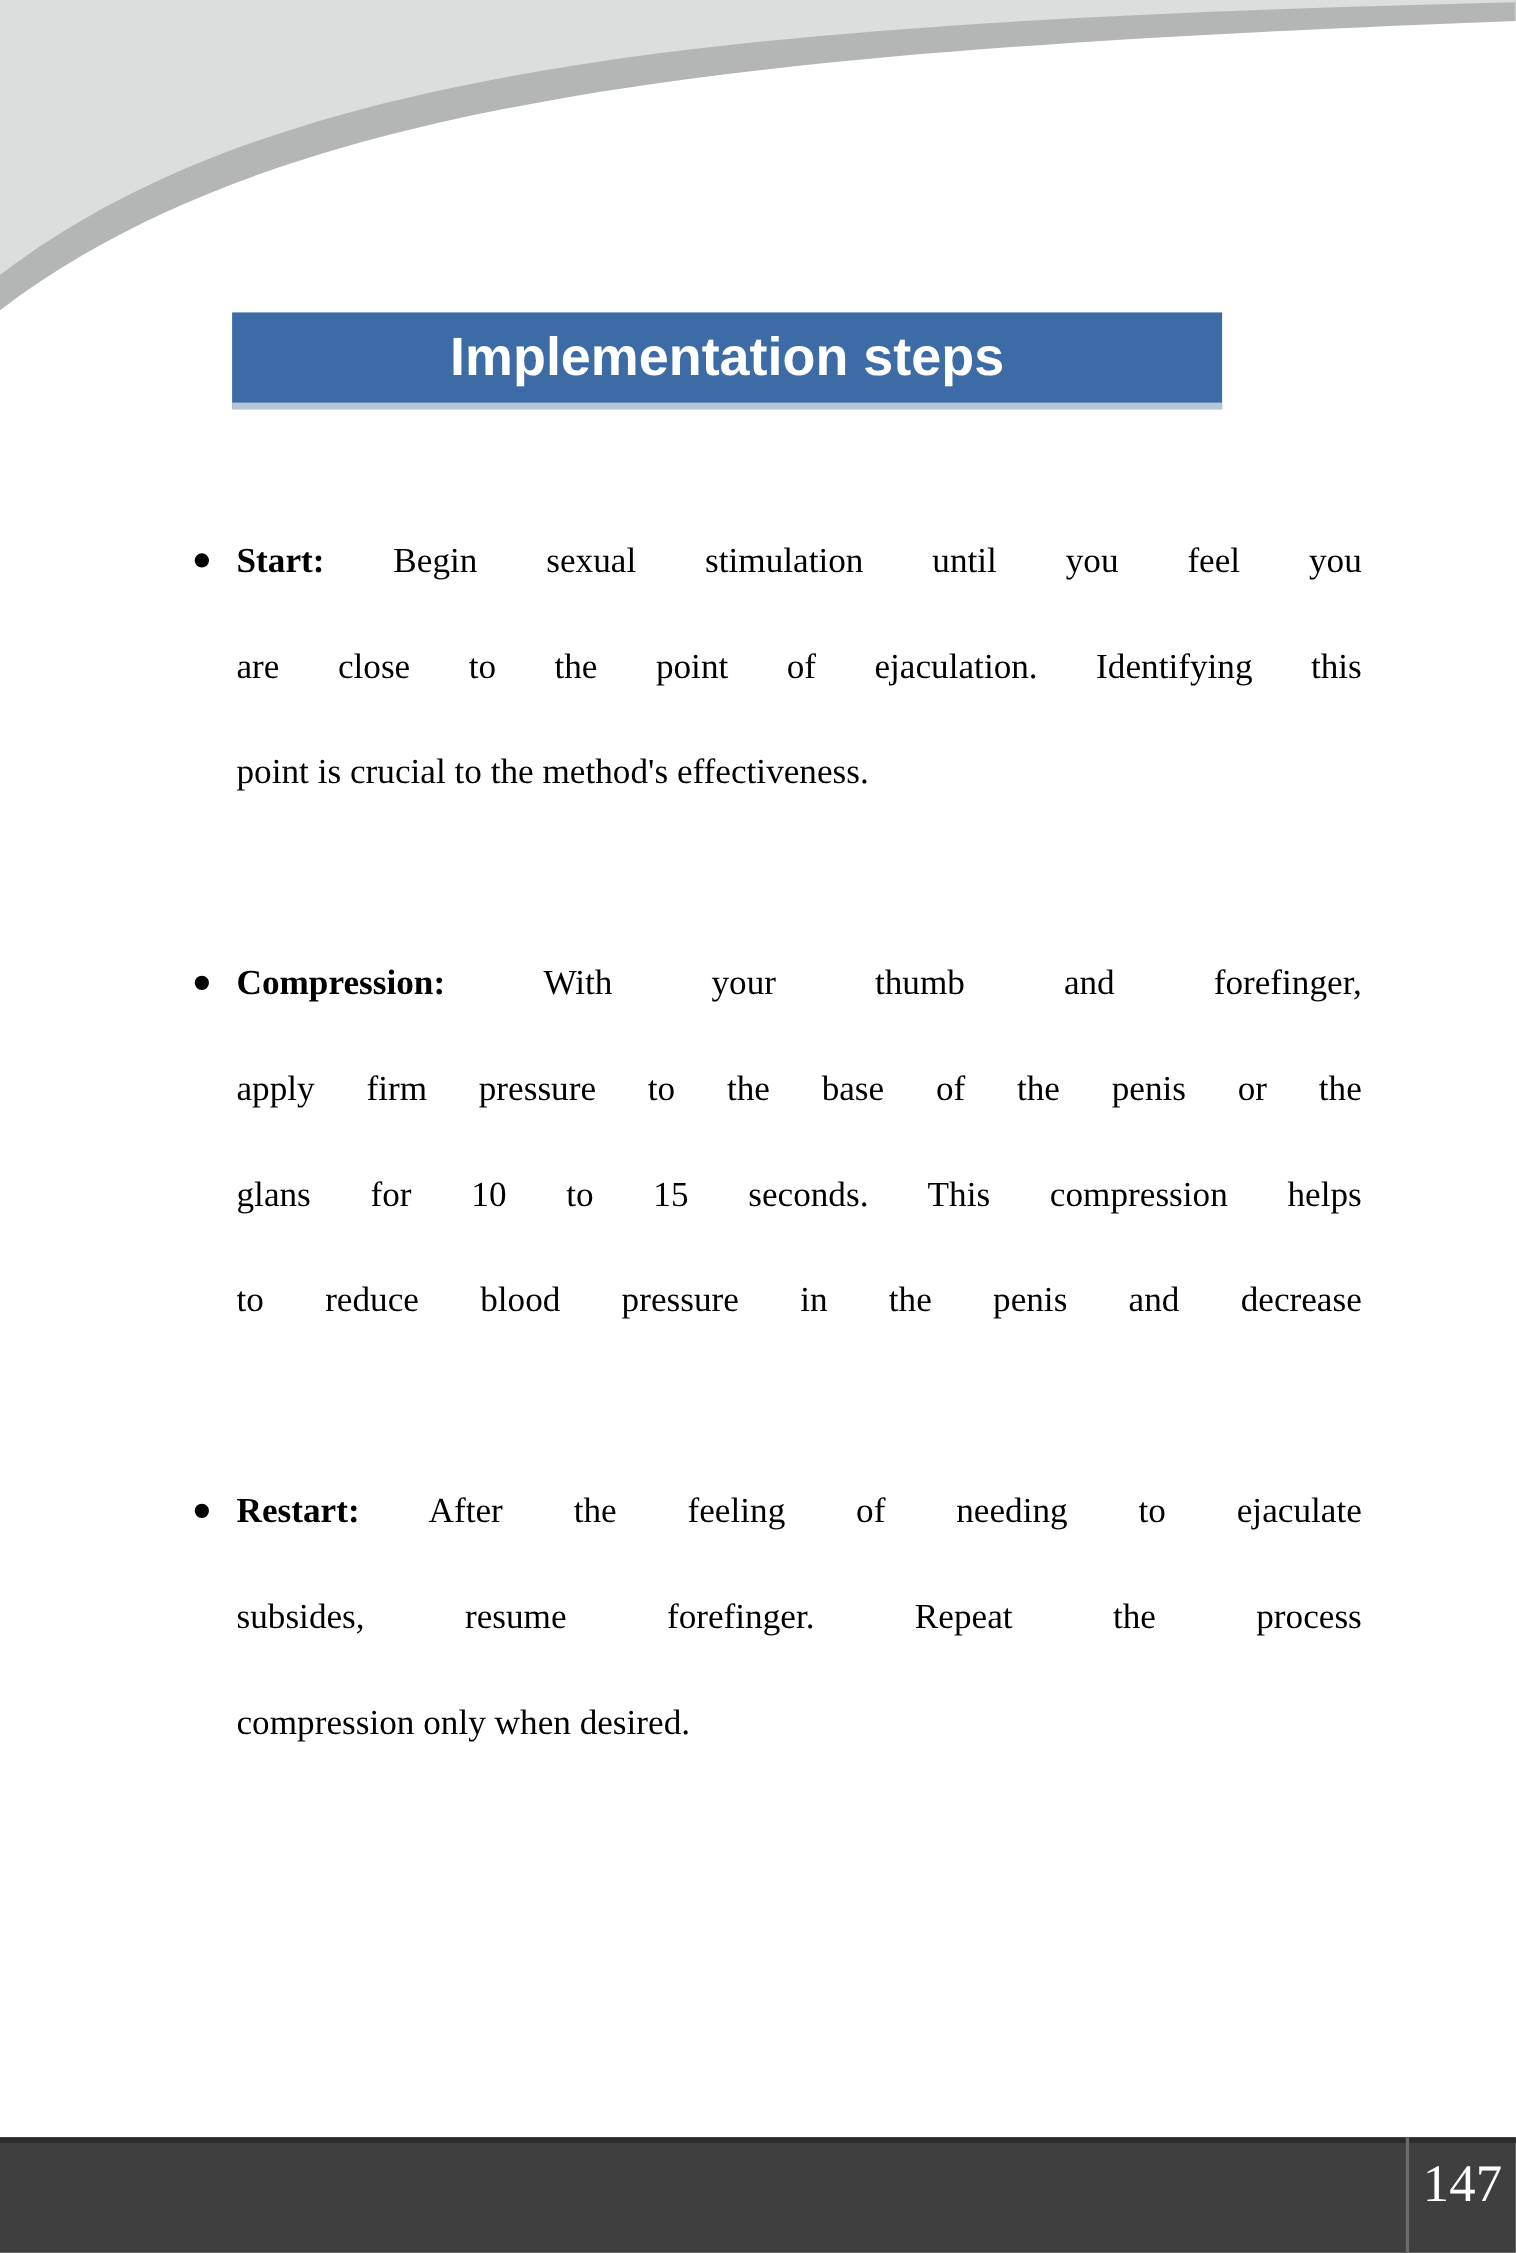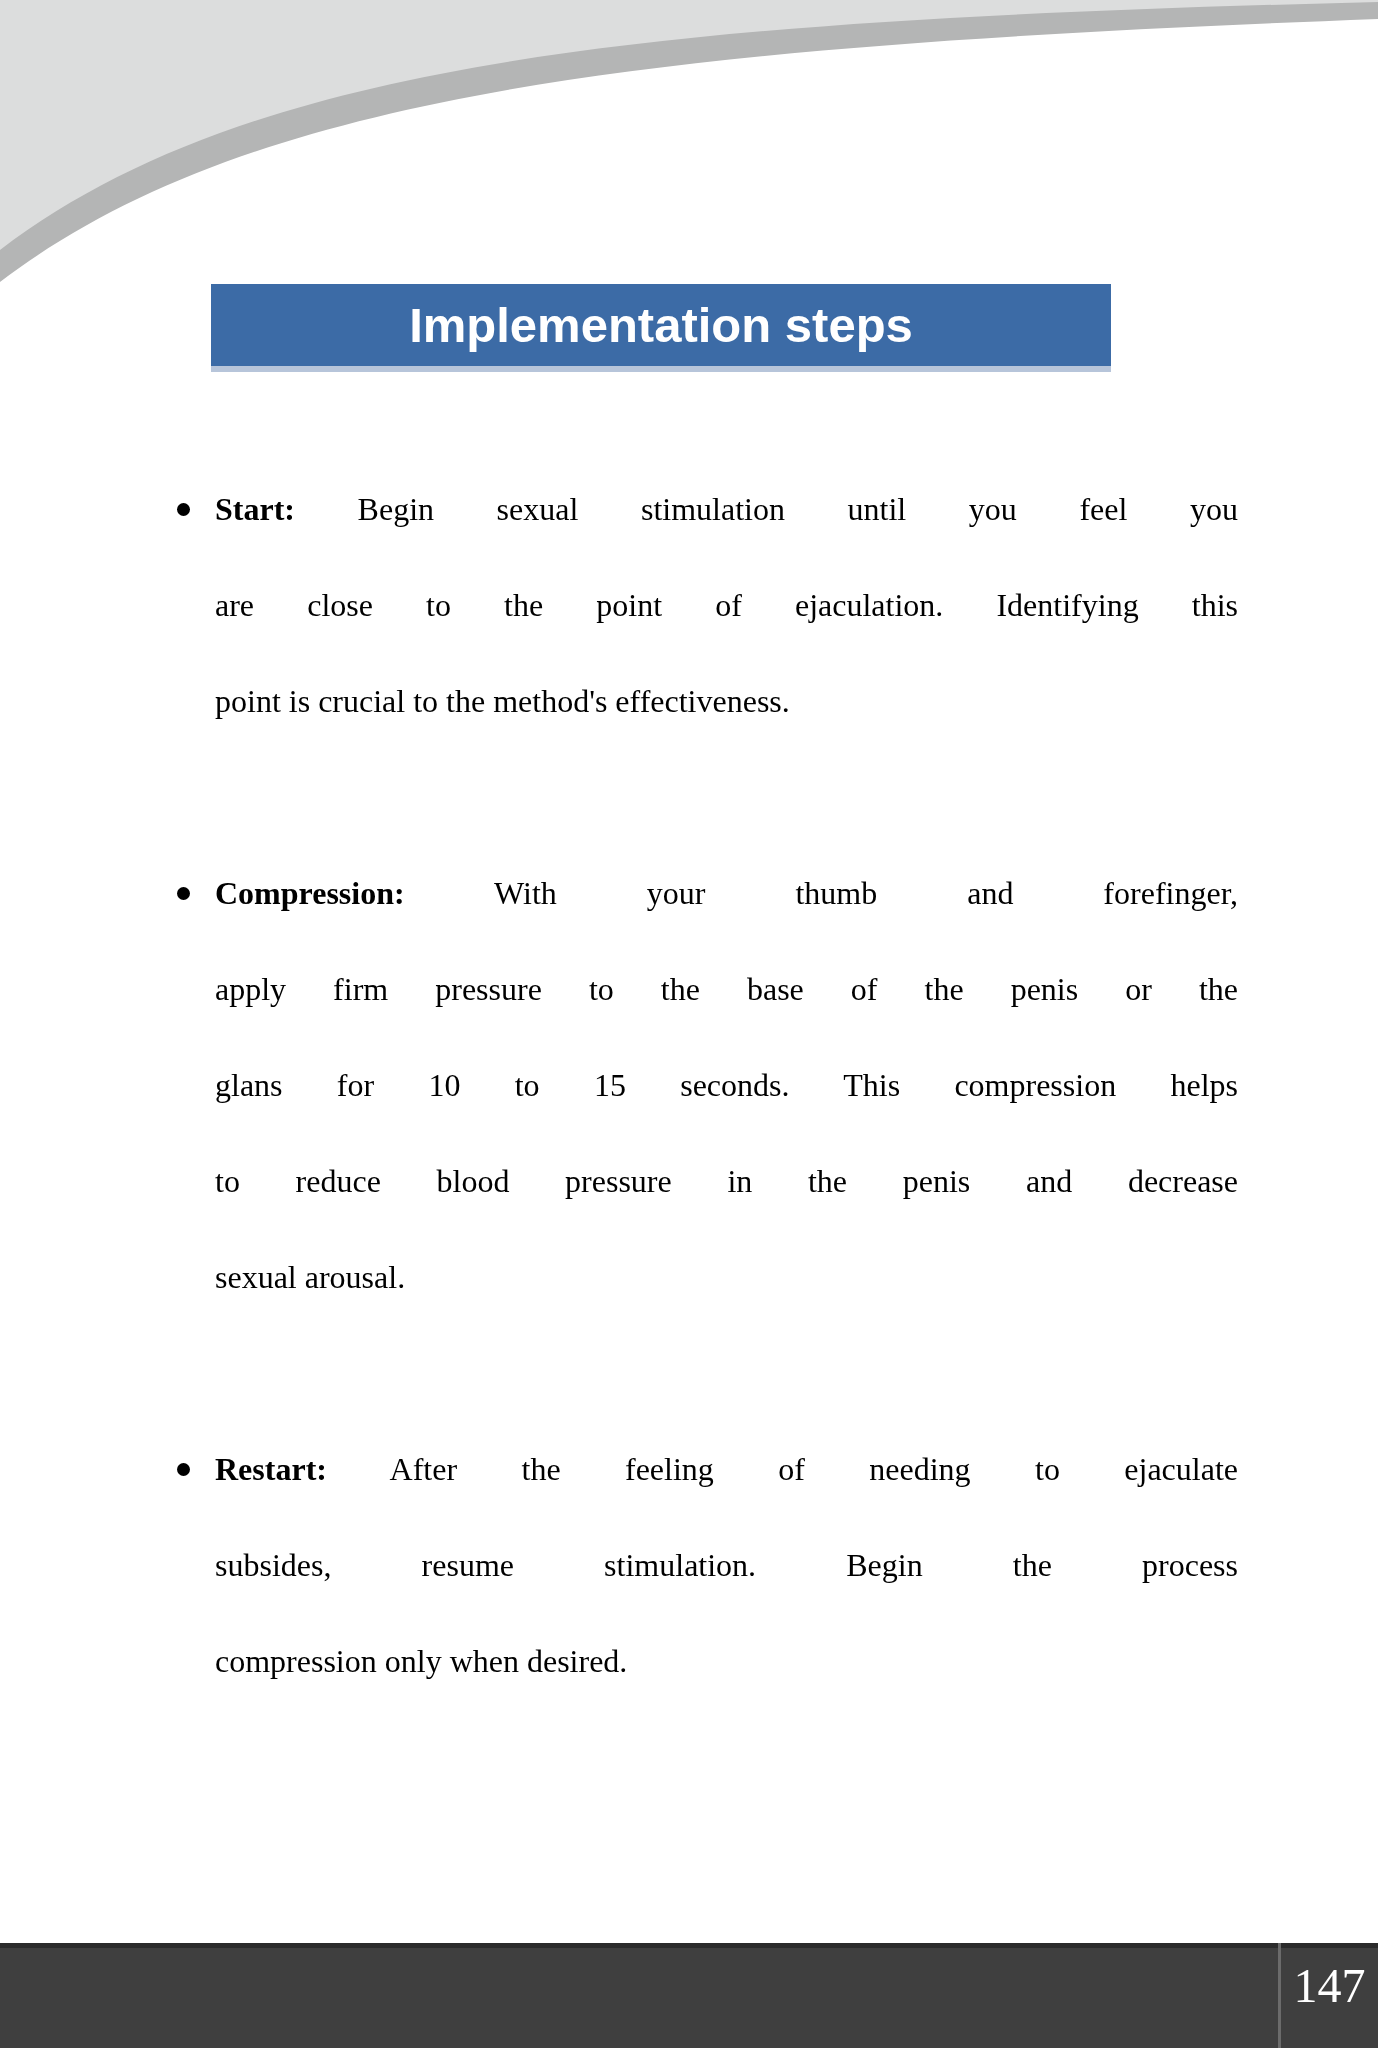--- a/index.html
+++ b/index.html
@@ -112,27 +112,26 @@
     <div class="line line-justify">are close to the point of ejaculation. Identifying this</div>
     <div class="line line-last">point is crucial to the method's effectiveness.</div>
   </li>
 
   <li class="bullet-item">
     <span class="bullet-dot"></span>
     <div class="line line-justify"><b class="lead">Compression:</b> <span>With your thumb and forefinger,</span></div>
     <div class="line line-justify">apply firm pressure to the base of the penis or the</div>
     <div class="line line-justify">glans for 10 to 15 seconds. This compression helps</div>
     <div class="line line-justify">to reduce blood pressure in the penis and decrease</div>
-    <div class="line line-last">sexual arousal.</div>
   </li>
 
   <li class="bullet-item">
     <span class="bullet-dot"></span>
     <div class="line line-justify"><b class="lead">Restart:</b> <span>After the feeling of needing to ejaculate</span></div>
-    <div class="line line-justify">subsides, resume stimulation. Begin the process</div>
+    <div class="line line-justify">subsides, resume forefinger. Repeat the process</div>
     <div class="line line-last">compression only when desired.</div>
   </li>
 
 </ul>
 
 <div class="footer-bar"></div>
 <div class="footer-divider"></div>
 <div class="footer-page">147</div>
 
 </body></html>

